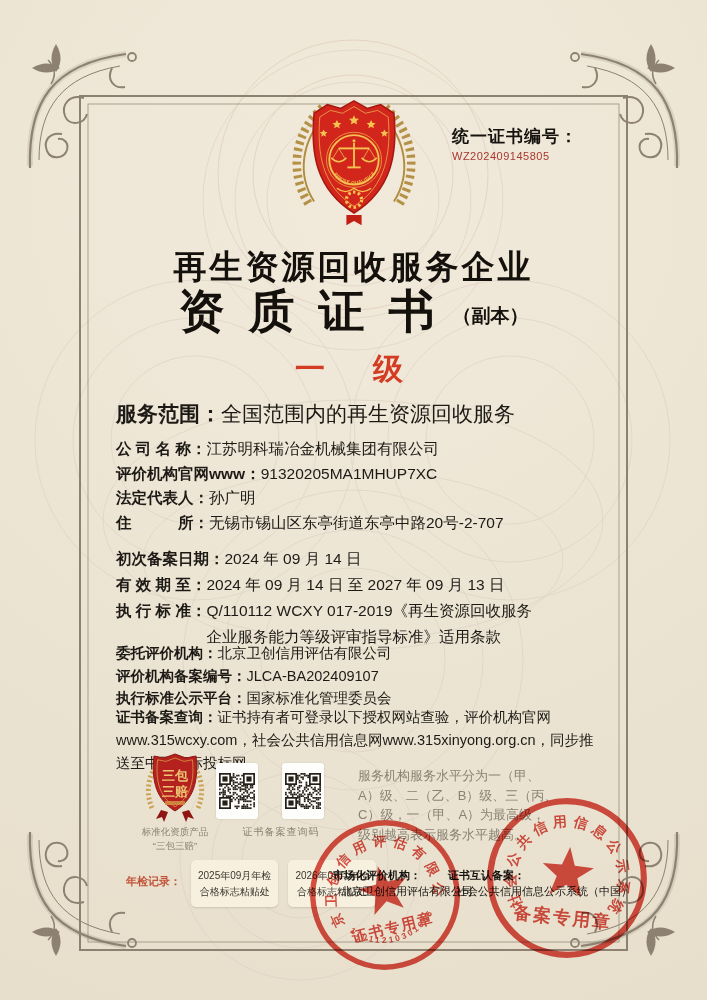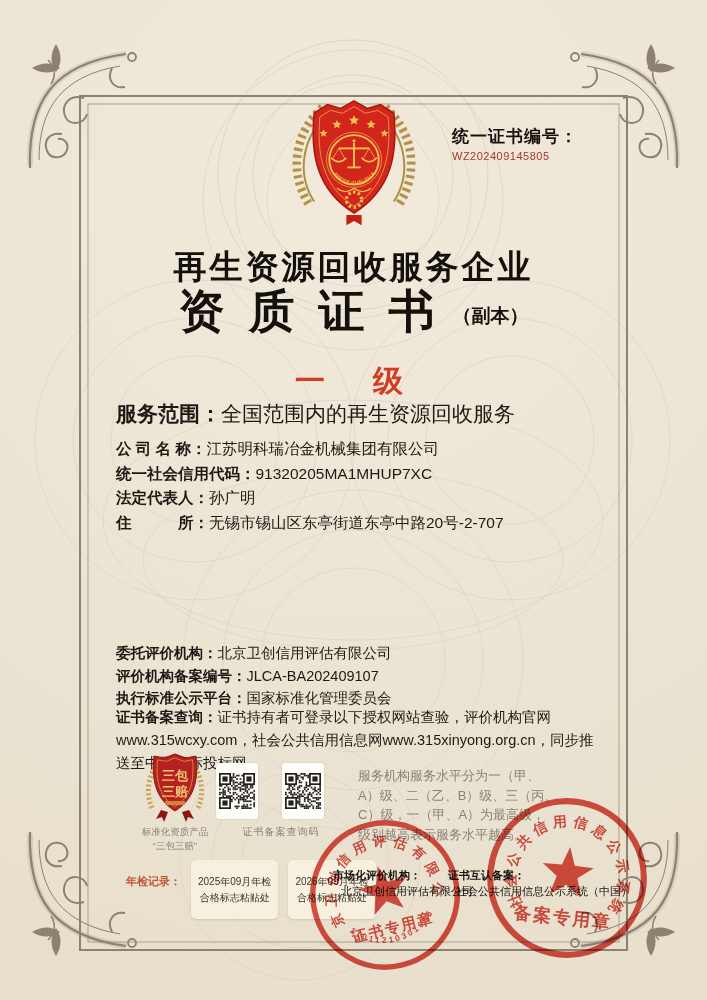--- a/index.html
+++ b/index.html
@@ -15,21 +15,21 @@
   
   .emblem{left:278px;top:80px;width:152px;height:152px;}
   .certno{left:452px;top:126px;line-height:1.35}
   .certno .lab{font-weight:700;font-size:17px;color:#16130f;letter-spacing:1px}
   .certno .num{font-size:11px;color:#a8372e;letter-spacing:.5px;font-weight:400}
   
   .title1{top:245px;left:0;width:707px;text-align:center;font-size:33px;font-weight:700;letter-spacing:3px;color:#14110d}
   .title2row{top:281px;left:0;width:707px;text-align:center;white-space:nowrap}
   .title2{font-size:46px;font-weight:700;letter-spacing:24px;text-indent:24px;color:#14110d;vertical-align:middle}
   .copytag{font-size:19px;font-weight:700;color:#14110d;vertical-align:-6px;margin-left:-6px}
-  .grade{top:361px;left:0;width:707px;text-align:center;font-size:30px;font-weight:700;color:#d43b23;letter-spacing:9px}
+  .grade{top:349px;left:0;width:707px;text-align:center;font-size:30px;font-weight:700;color:#d43b23;letter-spacing:9px}
   
   .row{display:flex;align-items:baseline}
   .lbl{font-weight:700;white-space:nowrap}
   .val{flex:1;white-space:pre-line}
   .fields{left:116px;top:400px;width:486px}
   .fields .big{font-size:21px;margin-bottom:9px}
   .fields .big .val{white-space:normal}
   .fields .r{font-size:15.5px;line-height:24.5px}
   .filing{left:116px;top:546px;width:486px}
   .filing .r{font-size:15.5px;line-height:26px}
@@ -42,21 +42,21 @@
   .badgeblock .cap{font-size:9.5px;color:#8a8274;line-height:1.5;margin-top:3px}
   .qrblock{left:216px;top:763px;width:130px}
   .qrs{display:flex;gap:24px}
   .qrbox{width:42px;height:56px;background:#fdfdfb;border-radius:3px;box-shadow:0 0 2px rgba(0,0,0,.15);display:flex;align-items:center;justify-content:center}
   .qrbox svg{width:36px;height:36px}
   .qrcap{margin-top:6px;text-align:center;font-size:10px;color:#8a8274;letter-spacing:1px;white-space:nowrap}
   .note{left:358px;top:766px;width:200px;font-size:13px;color:#8a8174;line-height:1.5}
   
   .annual{left:126px;top:860px;display:flex;gap:10px;align-items:flex-start}
   .annual .alab{font-size:11px;font-weight:700;color:#c2543a;margin-top:14px;white-space:nowrap}
-  .abox{background:#f7f0df;border-radius:5px;padding:14px 7px;font-size:10px;color:#3a362f;text-align:center;line-height:1.55;box-shadow:0 1px 2px rgba(90,80,60,.2);white-space:nowrap}
+  .abox{background:#f7f0df;border-radius:5px;padding:8px 7px;font-size:10px;color:#3a362f;text-align:center;line-height:1.55;box-shadow:0 1px 2px rgba(90,80,60,.2);white-space:nowrap}
   
   .issuer{font-size:11px;line-height:1.45;color:#16130f}
   .issuer .lbl{display:block}
   .issuer .val{display:block;margin-left:8px;white-space:nowrap}
   .issuer-market{left:333px;top:868px}
   .issuer-mutual{left:448px;top:868px}
   
   .stamp{mix-blend-mode:multiply;opacity:.93;pointer-events:none}
   .stamp1{left:306px;top:816px;width:158px;height:158px;transform:rotate(-14deg)}
   .stamp2{left:484px;top:795px;width:166px;height:166px;transform:rotate(6deg)}
@@ -173,33 +173,48 @@
   <div class="abs fields">
     <div class="row big">
       <span class="lbl">服务范围：</span>
       <span class="val">全国范围内的再生资源回收服务</span>
     </div>
     <div class="row r">
       <span class="lbl">公 司 名 称：</span>
       <span class="val">江苏明科瑞冶金机械集团有限公司</span>
     </div>
     <div class="row r">
-      <span class="lbl">统一社会信用代码：</span>
+      <span class="lbl">评价机构官网www：</span>
       <span class="val">91320205MA1MHUP7XC</span>
     </div>
     <div class="row r">
       <span class="lbl">法定代表人：</span>
       <span class="val">孙广明</span>
     </div>
     <div class="row r">
       <span class="lbl">住　　　所：</span>
       <span class="val">无锡市锡山区东亭街道东亭中路20号-2-707</span>
     </div>
   </div>
 
+  <div class="abs filing">
+    <div class="row r">
+      <span class="lbl">初次备案日期：</span>
+      <span class="val">2024 年 09 月 14 日</span>
+    </div>
+    <div class="row r">
+      <span class="lbl">有 效 期 至：</span>
+      <span class="val">2024 年 09 月 14 日 至 2027 年 09 月 13 日</span>
+    </div>
+    <div class="row r">
+      <span class="lbl">执 行 标 准：</span>
+      <span class="val">Q/110112 WCXY 017-2019《再生资源回收服务
+企业服务能力等级评审指导标准》适用条款</span>
+    </div>
+  </div>
 
   <div class="abs agency">
     <div class="row r">
       <span class="lbl">委托评价机构：</span>
       <span class="val">北京卫创信用评估有限公司</span>
     </div>
     <div class="row r">
       <span class="lbl">评价机构备案编号：</span>
       <span class="val">JLCA-BA202409107</span>
     </div>

